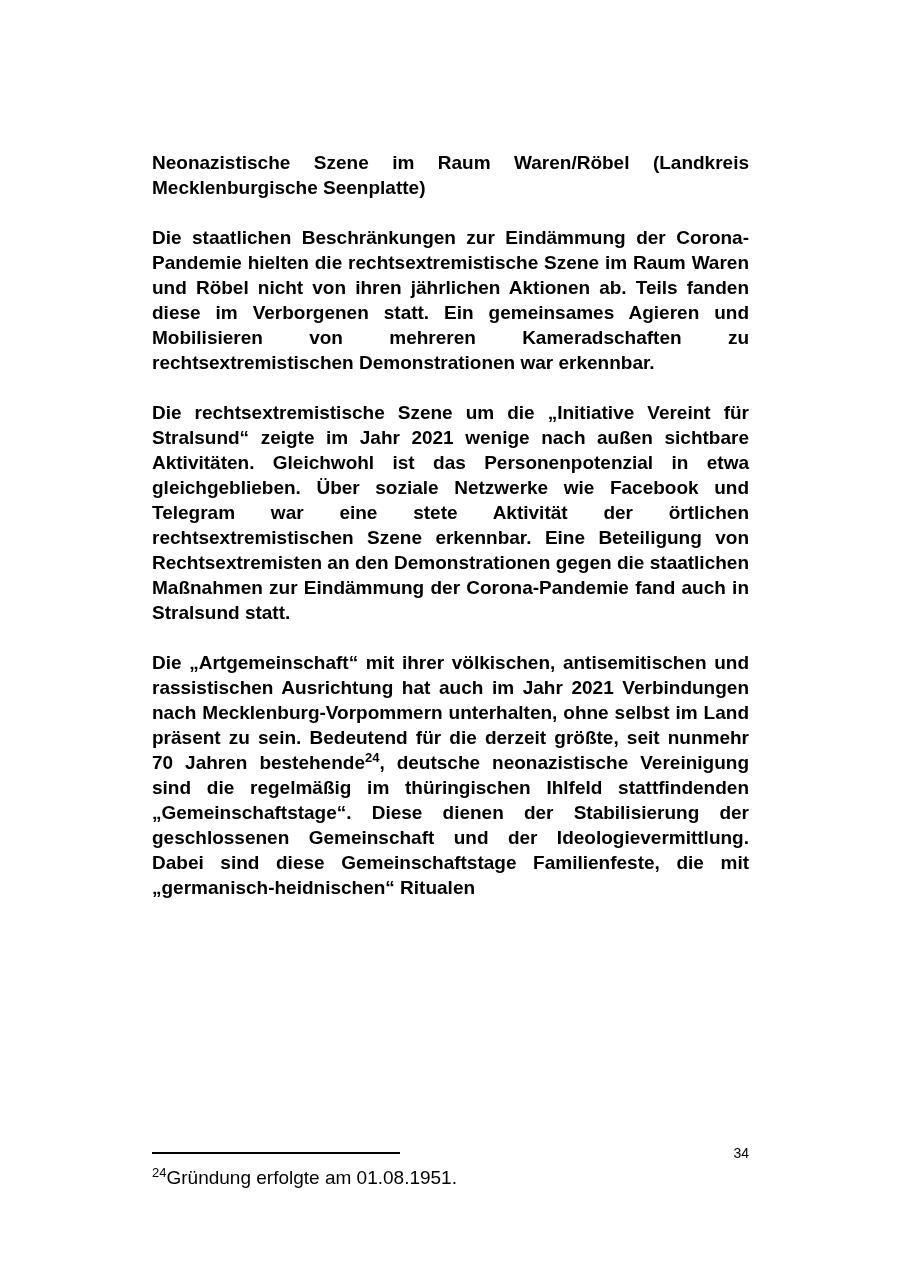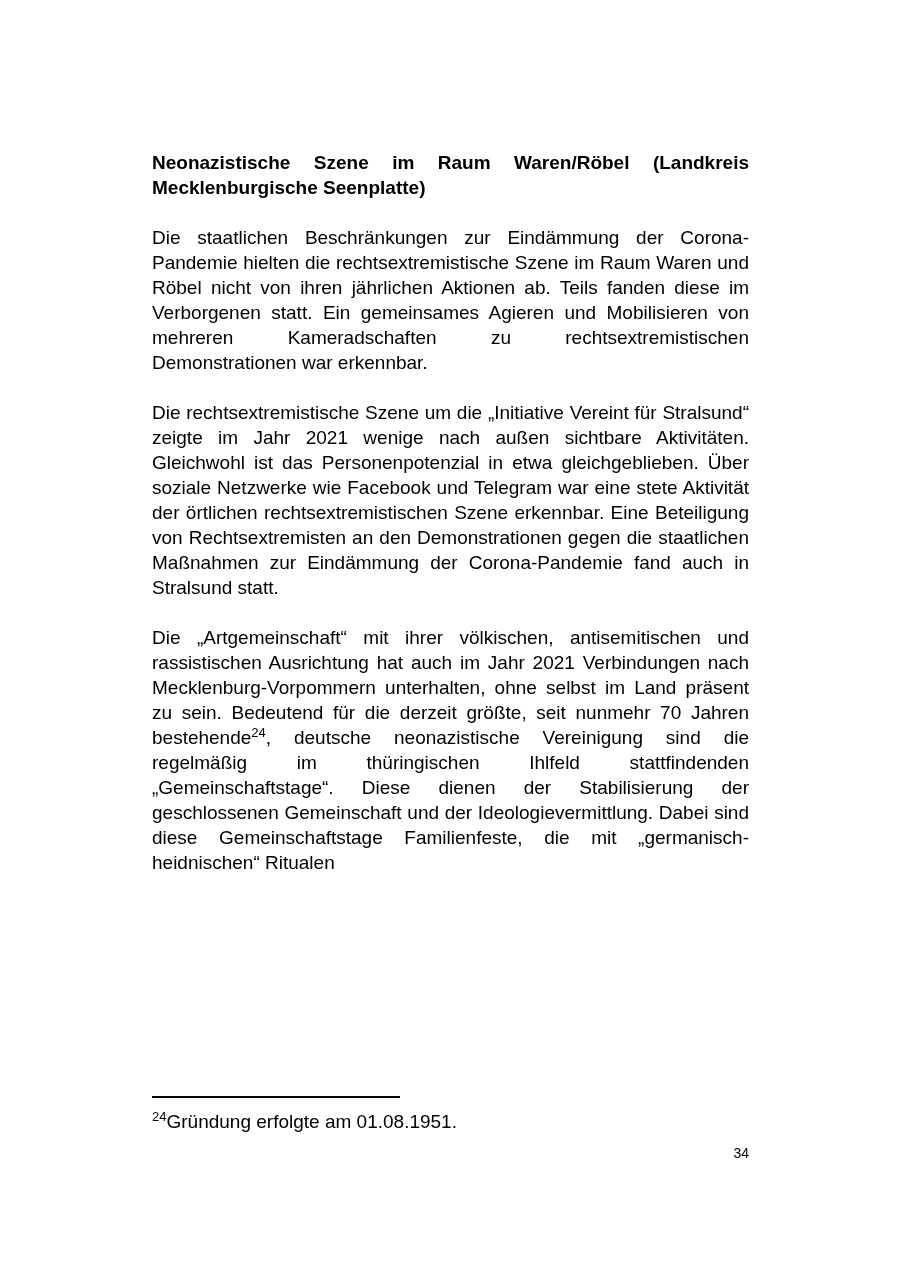--- a/index.html
+++ b/index.html
@@ -30,36 +30,36 @@
   .heading {
     font-size: 19px;
     line-height: 25px;
     font-weight: bold;
     text-align: justify;
     margin: 0 0 25px 0;
   }
   .para {
     font-size: 19px;
     line-height: 25px;
-    font-weight: normal;
+    font-weight: bold;
     text-align: justify;
     margin: 0 0 25px 0;
   }
   .para:last-child {
     margin-bottom: 0;
   }
   sup.fnref, sup.fnmark {
     font-size: 13px;
     line-height: 0;
     vertical-align: super;
   }
   .footnote-area {
     position: absolute;
     left: 152px;
-    top: 1096px;
+    top: 1152px;
     width: 597px;
   }
   .footnote-rule {
     width: 248px;
     border-top: 2px solid #000000;
     height: 0;
     margin: 0 0 12px 0;
   }
   .footnote-text {
     font-size: 19px;

